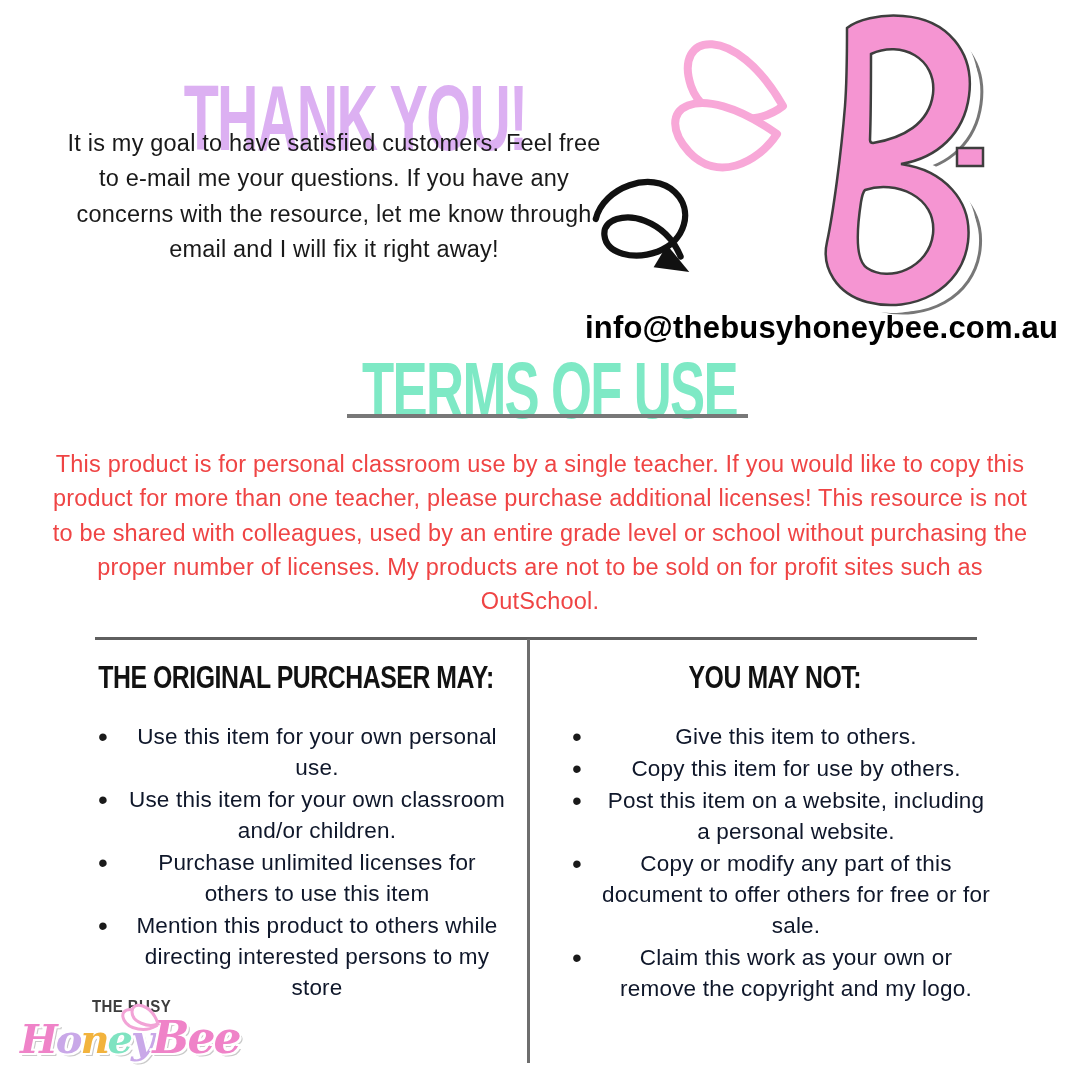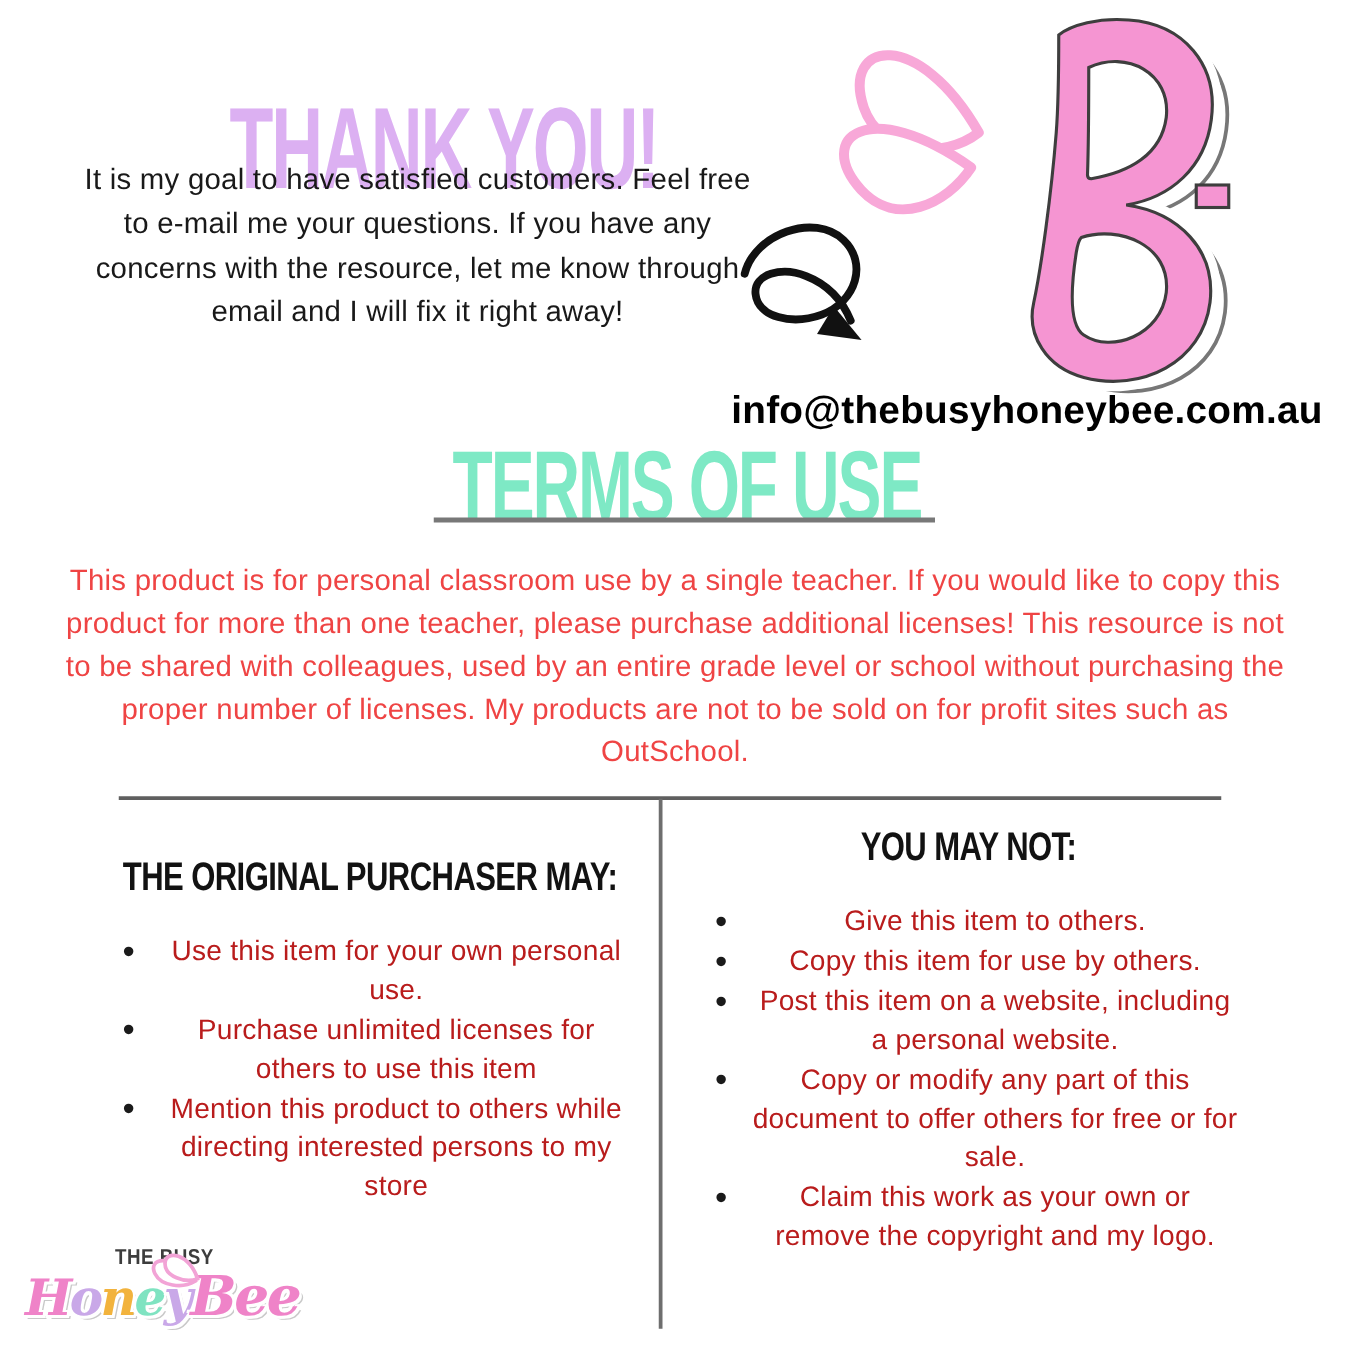--- a/index.html
+++ b/index.html
@@ -29,31 +29,31 @@
   }
   .email{
     position:absolute;left:585px;top:310px;width:470px;text-align:center;
     font-size:31px;font-weight:bold;color:#000000;letter-spacing:0.2px;
   }
   
   .hr-divider{position:absolute;left:95px;top:637px;width:882px;height:3px;background:#5f5f5f;}
   .v-divider{position:absolute;left:527px;top:639px;width:3px;height:424px;background:#6e6e6e;}
   
   .col{position:absolute;top:660px;}
-  .col-left{left:78px;width:436px;margin-top:24px;}
+  .col-left{left:78px;width:436px;}
   .col-right{left:552px;width:446px;}
   .col-header{text-align:center;}
   .col-header .condensed{
     display:inline-block;font-weight:bold;white-space:nowrap;font-size:27px;color:#121212;
     transform:scale(0.92,1.18);transform-origin:center top;letter-spacing:-0.5px;
   }
   .bullet-list{list-style:none;margin:30px 0 0 0;padding:0;}
   .bullet-list li{
     position:relative;text-align:center;padding:0 6px 0 48px;
-    font-size:22.5px;line-height:1.38;color:#b91c1c;letter-spacing:0.2px;margin-bottom:1px;
+    font-size:22.5px;line-height:1.38;color:#0f172a;letter-spacing:0.2px;margin-bottom:1px;
   }
   .bullet-list li::before{
     content:"\2022";position:absolute;left:20px;top:-3px;font-size:28px;color:#1a1a1a;
   }
   
   .bee-logo{position:absolute;left:665px;top:6px;width:330px;height:310px;}
   .curly-arrow{position:absolute;left:590px;top:175px;width:106px;height:112px;}
   
   .footer-logo{position:absolute;left:20px;top:996px;width:250px;}
   .brand-top{
@@ -124,20 +124,21 @@
   <div class="hr-divider"></div>
   <div class="v-divider"></div>
 
   <div class="col col-left">
     <div class="col-header">
       <span class="condensed">THE ORIGINAL PURCHASER MAY:</span>
     </div>
     <ul class="bullet-list">
 
     <li>Use this item for your own personal use.</li>
+        <li>Use this item for your own classroom and/or children.</li>
         <li>Purchase unlimited licenses for others to use this item</li>
         <li>Mention this product to others while directing interested persons to my store</li>
       </ul>
   </div>
 
   <div class="col col-right">
     <div class="col-header">
       <span class="condensed">YOU MAY NOT:</span>
     </div>
     <ul class="bullet-list">

